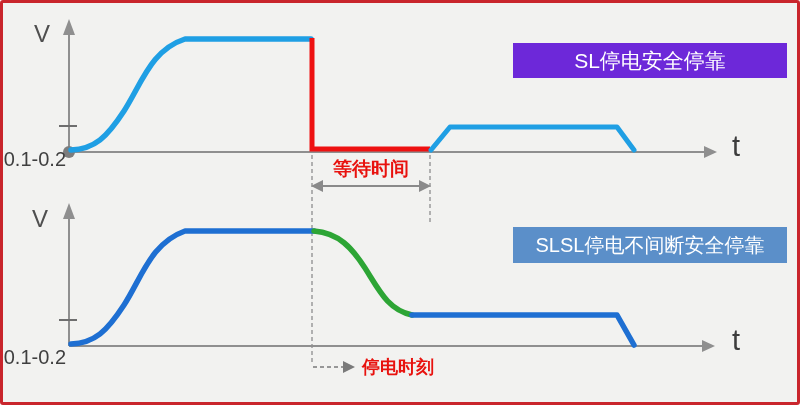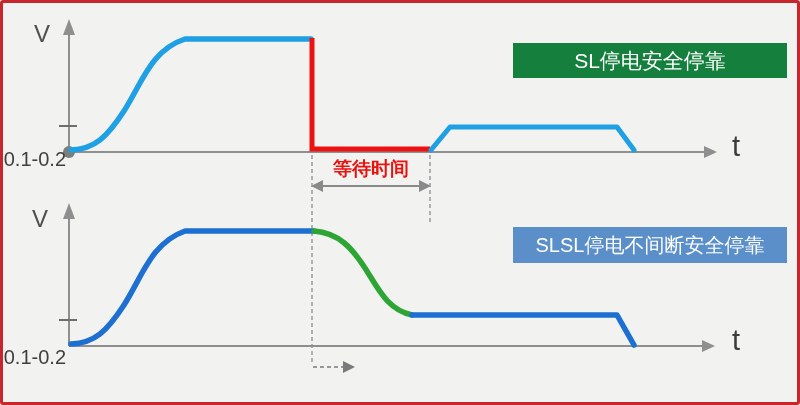--- a/index.html
+++ b/index.html
@@ -10,21 +10,21 @@
   }
   .frame svg{position:absolute;left:0;top:0;}
   .lbl{position:absolute;color:#4a4a4a;white-space:nowrap;}
   .v-label{font-size:24px;color:#4f4f4f;}
   .t-label{font-size:29px;color:#3d3d3d;}
   .ytick-label{font-size:20px;color:#3f3f3f;width:63px;text-align:right;margin-top:45px;}
   .red-note{color:#e8120e;font-weight:bold;font-size:19px;}
   .badge{
     position:absolute;left:510px;width:274px;text-align:center;color:#ffffff;
   }
-  .badge-gray{top:40px;height:35px;line-height:35px;font-size:21px;background:#15803d;}
+  .badge-gray{top:40px;height:35px;line-height:35px;font-size:21px;background:#6d28d9;}
   .badge-blue{top:224px;height:36px;line-height:36px;font-size:20px;background:#5b8fc9;}
 </style>
 </head>
 <body>
 
 <div class="frame">
 
   <svg width="794" height="399" viewBox="0 0 794 399">
 
     <line x1="66" y1="149" x2="701" y2="149" stroke="#8f8f8f" stroke-width="2"></line>
@@ -60,15 +60,16 @@
 
   <div class="lbl v-label" style="left:31px;top:17px;">V</div>
   <div class="lbl ytick-label" style="left:0px;top:100px;">0.1-0.2</div>
   <div class="lbl t-label" style="left:729px;top:127px;">t</div>
   <div class="lbl red-note" style="left:309px;top:153px;width:118px;text-align:center;">等待时间</div>
   <div class="badge badge-gray">SL停电安全停靠</div>
 
   <div class="lbl v-label" style="left:29px;top:202px;">V</div>
   <div class="lbl ytick-label" style="left:0px;top:298px;">0.1-0.2</div>
   <div class="lbl t-label" style="left:729px;top:321px;">t</div>
+  <div class="lbl red-note" style="left:359px;top:352px;font-size:18px;">停电时刻</div>
   <div class="badge badge-blue">SLSL停电不间断安全停靠</div>
 
 </div>
 
 </body></html>

